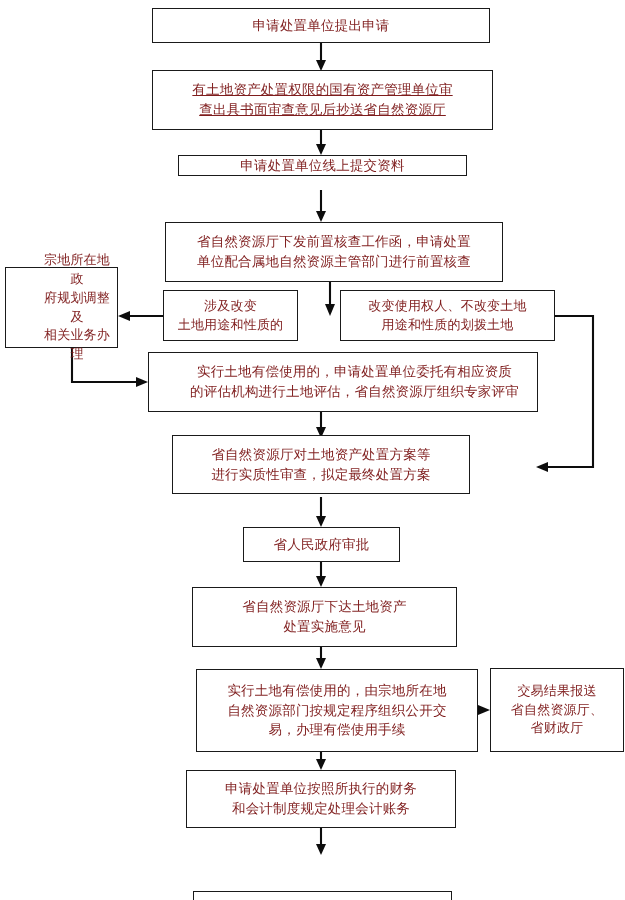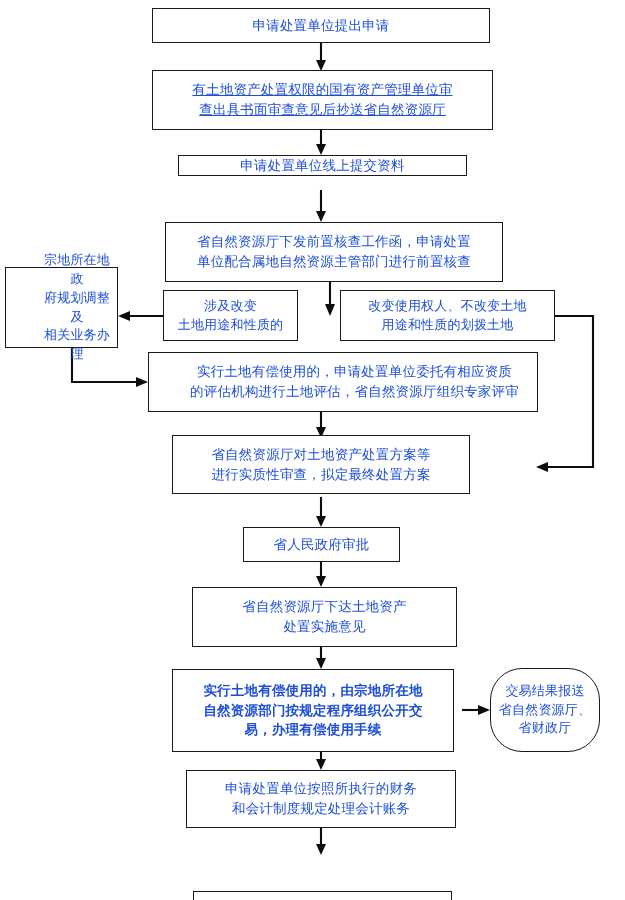--- a/index.html
+++ b/index.html
@@ -6,21 +6,21 @@
   body{
     width:625px;height:900px;background:#ffffff;
     font-family:"DejaVu Sans","Liberation Sans",sans-serif;
     position:relative;overflow:hidden;
   }
   #flow{position:absolute;left:0;top:0;width:625px;height:900px;}
   .node{
     position:absolute;box-sizing:border-box;
     border:1.6px solid #1a1a1a;background:#ffffff;
     display:flex;align-items:center;justify-content:center;
-    text-align:center;color:#1d4ed8;
+    text-align:center;color:#7f1d1d;
     font-size:13.5px;line-height:1.45;
     letter-spacing:0.2px;
     padding:2px 4px;
     white-space:pre-line;
     z-index:2;
   }
   .node.small{font-size:13px;}
   svg.edges{position:absolute;left:0;top:0;width:625px;height:900px;z-index:1;}
   svg.edges line,svg.edges polyline{stroke:#0d0d0d;stroke-width:2.1;fill:none;}
   svg.edges polygon{fill:#0d0d0d;}
@@ -127,25 +127,25 @@
 的评估机构进行土地评估，省自然资源厅组织专家评审</div>
 
   <div class="node" style="left:172px;top:435px;width:298px;height:59px;">省自然资源厅对土地资产处置方案等
 进行实质性审查，拟定最终处置方案</div>
 
   <div class="node" style="left:243px;top:527px;width:157px;height:35px;">省人民政府审批</div>
 
   <div class="node" style="left:192px;top:587px;width:265px;height:60px;">省自然资源厅下达土地资产
 处置实施意见</div>
 
-  <div class="node" style="left:172px;top:669px;width:282px;height:83px;font-weight:bold;">实行土地有偿使用的，由宗地所在地
+  <div class="node" style="left:196px;top:669px;width:282px;height:83px;">实行土地有偿使用的，由宗地所在地
 自然资源部门按规定程序组织公开交
 易，办理有偿使用手续</div>
 
-  <div class="node small" style="left:490px;top:668px;width:110px;height:84px;border-radius:32px;">交易结果报送
+  <div class="node small" style="left:490px;top:668px;width:134px;height:84px;">交易结果报送
 省自然资源厅、
 省财政厅</div>
 
   <div class="node" style="left:186px;top:770px;width:270px;height:58px;">申请处置单位按照所执行的财务
 和会计制度规定处理会计账务</div>
 
   <div class="node" style="left:193px;top:891px;width:259px;height:35px;">宗地所在地办理不动产登记手续</div>
 
 </div>
 

